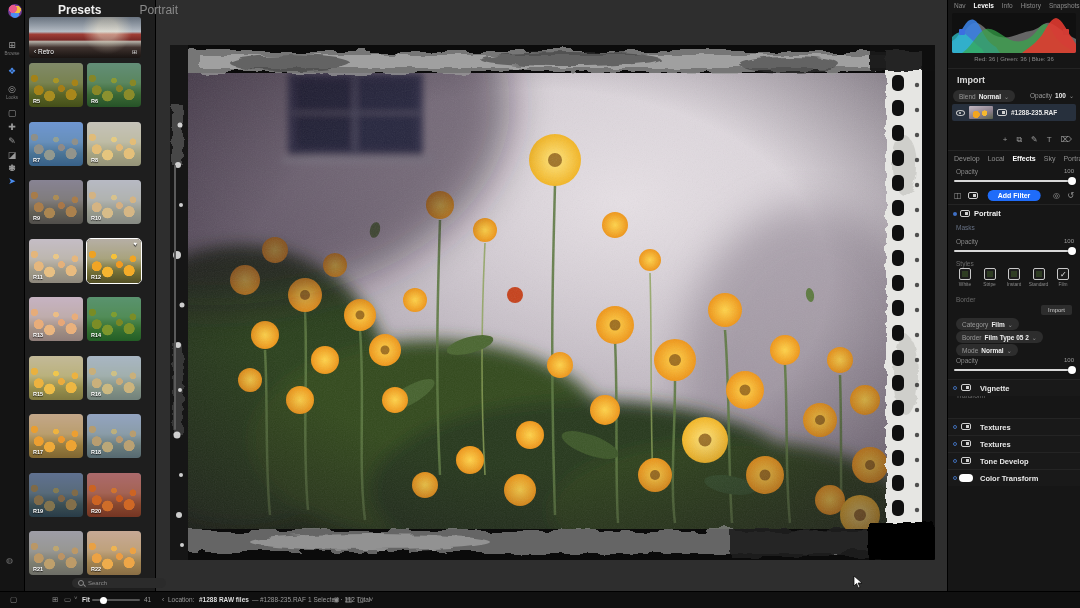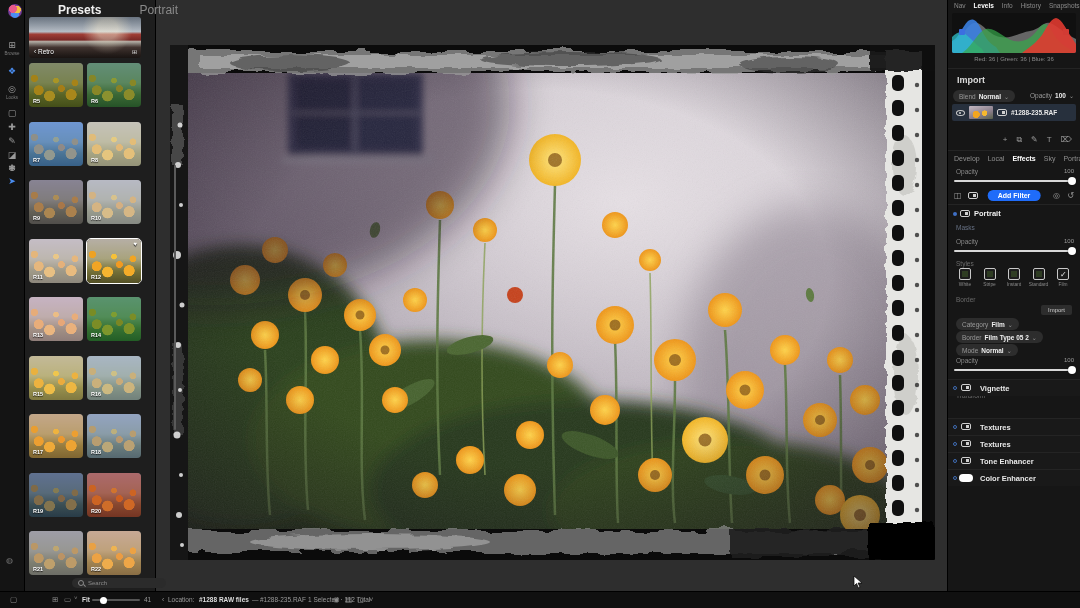--- a/index.html
+++ b/index.html
@@ -661,26 +661,26 @@
           <span class="frow-label">Textures</span>
         </div>
         <div class="filter-row" style="top: 435px;">
           <span class="frow-dot"></span>
           <span class="filmic frow-film"></span>
           <span class="frow-label">Textures</span>
         </div>
         <div class="filter-row" style="top: 452px;">
           <span class="frow-dot"></span>
           <span class="filmic frow-film"></span>
-          <span class="frow-label">Tone Enhancer</span>
+          <span class="frow-label">Tone Develop</span>
         </div>
         <div class="filter-row" style="top: 469px;">
           <span class="frow-dot"></span>
           <span class="frow-toggle"></span>
-          <span class="frow-label">Color Enhancer</span>
+          <span class="frow-label">Color Transform</span>
         </div>
       </div>
   </div>
 
   <div id="statusbar">
     <span class="sb-ic" style="left:10px">▢</span>
     <span class="sb-ic" style="left:52px">⊞</span>
     <span class="sb-ic" style="left:64px">▭</span>
     <span class="sb-ic" style="left:74px;font-size:6px">˅</span>
     <span class="sb bold" style="left:82px">Fit</span>

